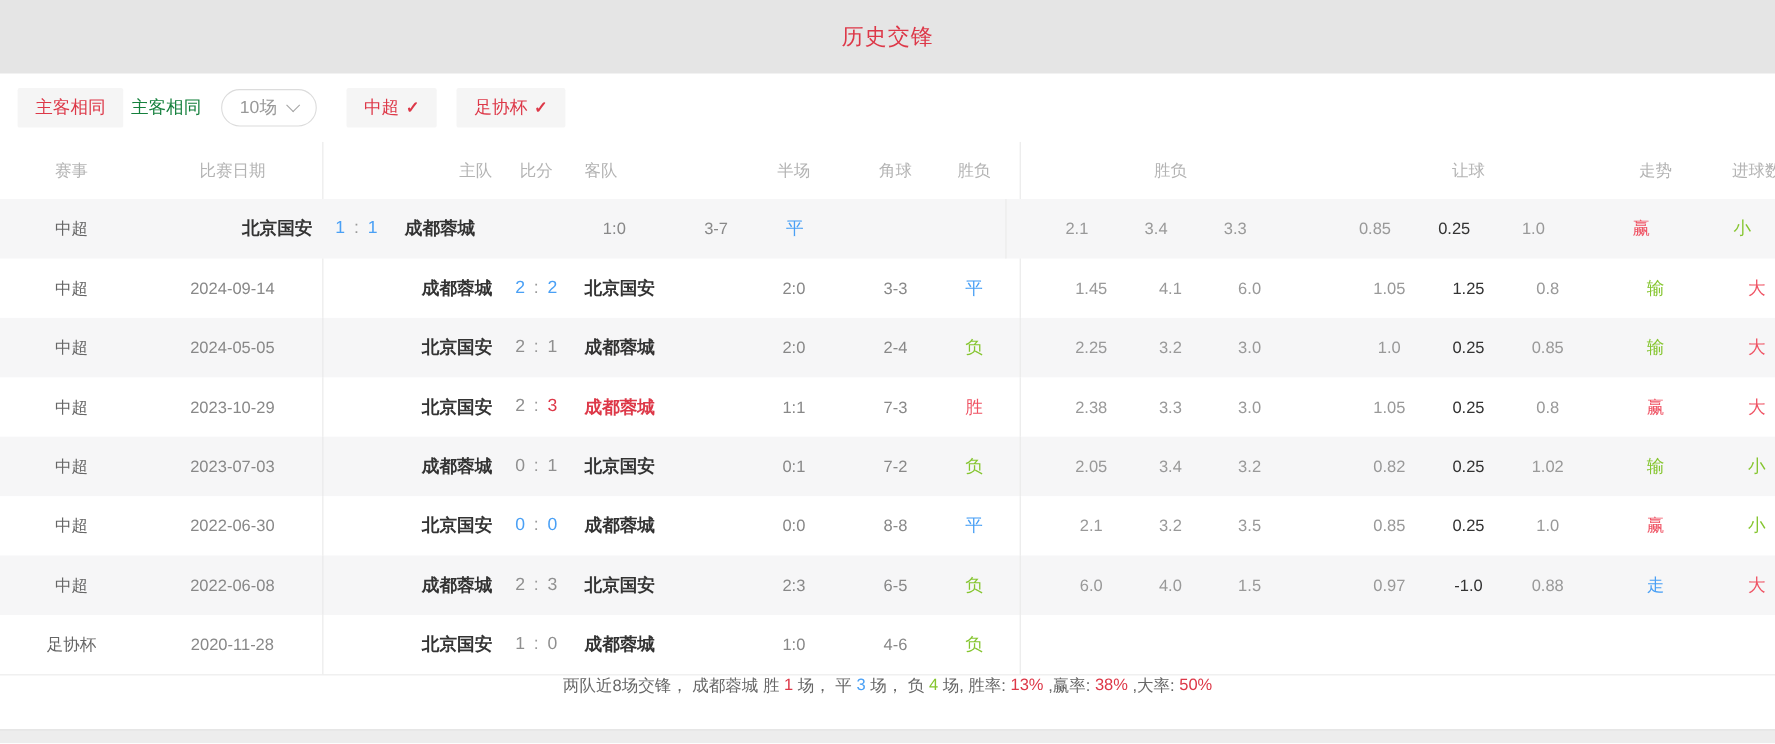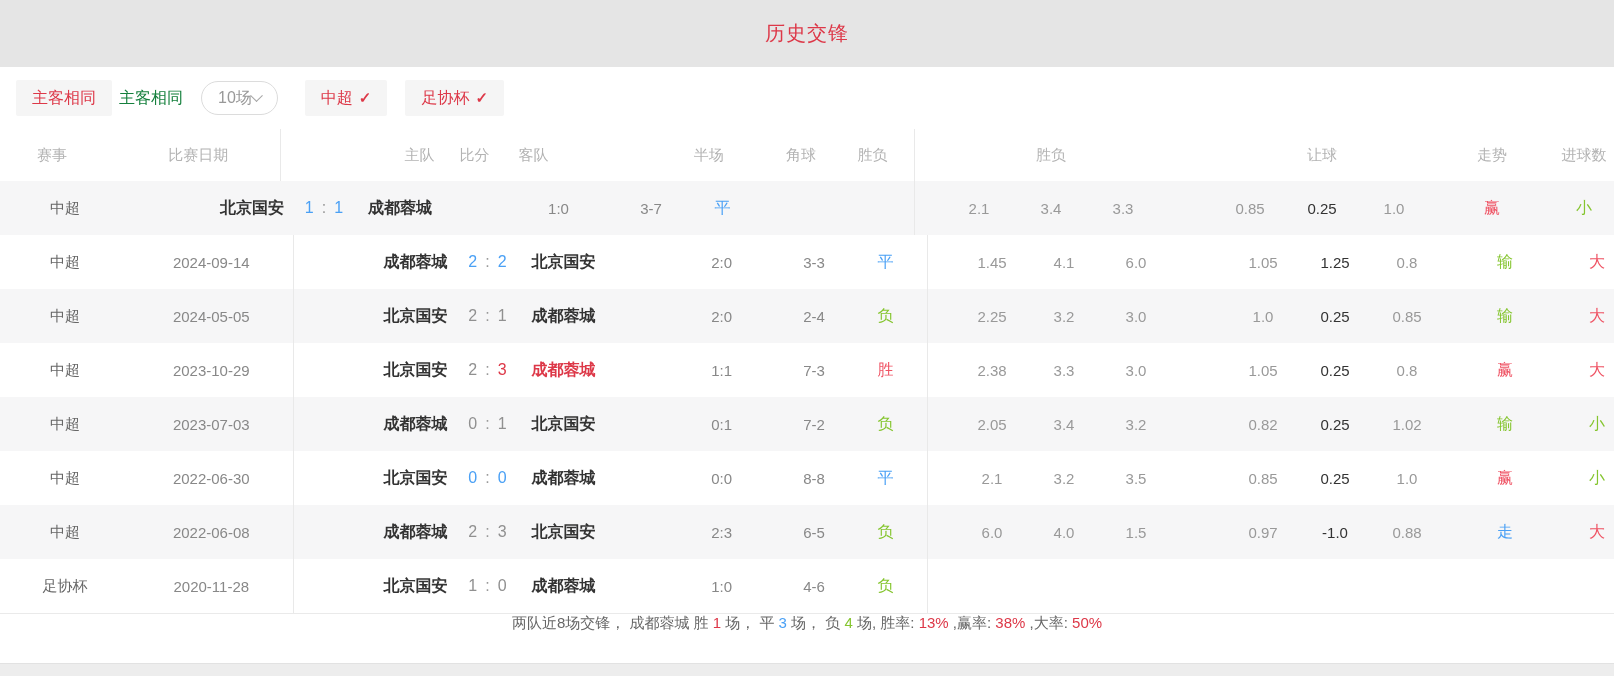--- a/index.html
+++ b/index.html
@@ -8,27 +8,27 @@
 
   .title-bar { height: 67px; background: #e5e5e5; display: flex; align-items: center; justify-content: center; }
   .page-title { color: #dd3848; font-size: 20px; letter-spacing: 1px; }
 
   .filter-bar { height: 62px; background: #fff; display: flex; align-items: center; padding-left: 16px; }
   .chip { height: 36px; padding: 0 16px; background: #f5f5f5; color: #dd3848; font-size: 16px;
           display: inline-flex; align-items: center; border-radius: 2px; cursor: pointer; border: none; }
   .chip .check { margin-left: 6px; font-size: 15px; font-weight: 700; }
   .plain-filter { margin-left: 7px; color: #15803d; font-size: 16px; cursor: pointer; }
   .count-pill { margin-left: 18px; height: 34px; padding: 0 16px; border: 1px solid #dcdcdc; border-radius: 17px;
-                background: #fff; color: #999; font-size: 16px; display: inline-flex; align-items: center; cursor: pointer; }
+                background: #fff; color: #999; font-size: 16px; display: inline-flex; align-items: center; gap: 10px; cursor: pointer; }
   .chevron { width: 9px; height: 9px; border-right: 1.5px solid #a6a6a6; border-bottom: 1.5px solid #a6a6a6;
              transform: rotate(45deg) translate(-2px,-2px); display: inline-block; }
   .ml-league { margin-left: 27px; }
   .ml-cup { margin-left: 18px; }
 
-  .header-row { height: 52px; display: flex; align-items: center; color: #b3b3b3; font-size: 15px; justify-content: flex-end; }
+  .header-row { height: 52px; display: flex; align-items: center; color: #b3b3b3; font-size: 15px; }
   .row { height: 54px; display: flex; align-items: center; font-size: 15px; color: #888; }
   .row.stripe { background: #f6f6f7; }
 
   .left-sec { width: 928px; height: 100%; display: flex; align-items: center; border-right: 1px solid #e9e9e9; }
   .right-sec { height: 100%; display: flex; align-items: center; }
   .cell { height: 100%; display: flex; align-items: center; justify-content: center; }
   .cell-league { width: 130px; color: #666; }
   .cell-date   { width: 164px; border-right: 1px solid #e9e9e9; color: #888; }
   .cell-home   { width: 154px; justify-content: flex-end; font-weight: 700; font-size: 16px; color: #333; }
   .cell-score  { width: 80px; gap: 8px; font-size: 16px; }

